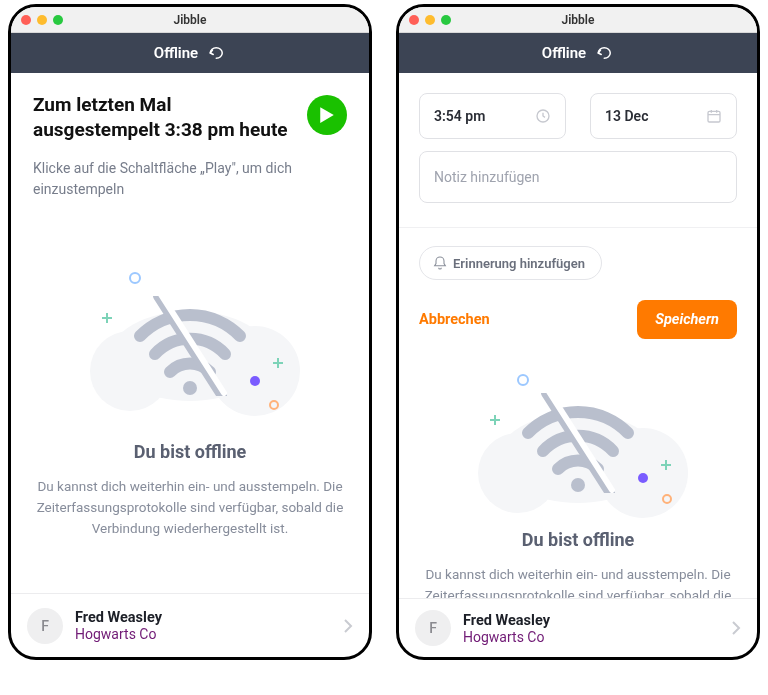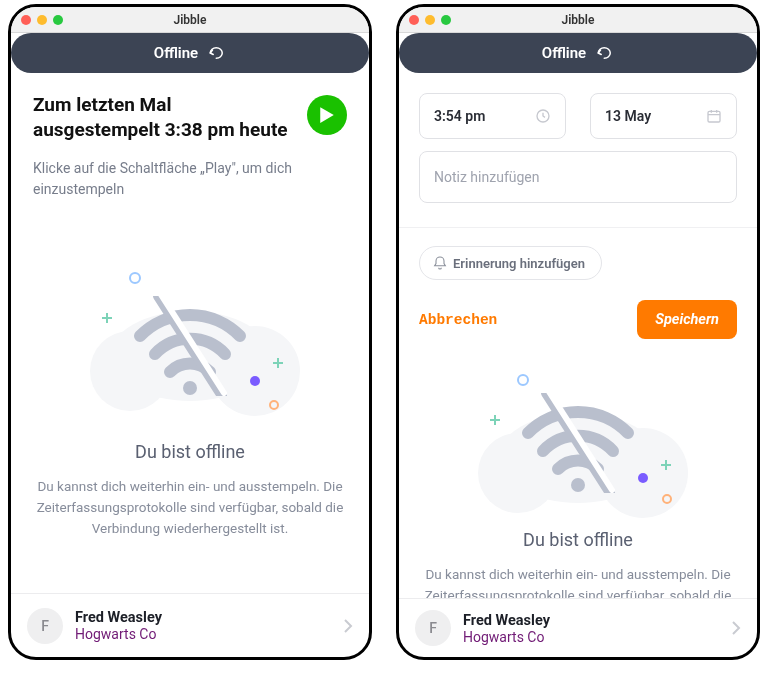--- a/index.html
+++ b/index.html
@@ -51,21 +51,20 @@
   .topbar {
     height: 40px;
     background: #3c4454;
     color: #fff;
     display: flex;
     align-items: center;
     justify-content: center;
     font-size: 15px;
     font-weight: 600;
     gap: 10px;
-    border-radius: 20px;
   }
   .undo-icon {
     width: 18px; height: 14px;
     stroke: #fff;
     fill: none;
     stroke-width: 2;
   }
   .content {
     flex: 1;
     overflow: hidden;
@@ -130,21 +129,21 @@
     border-radius:50%;
   }
   .wifi-svg {
     position: relative;
     width: 120px;
     height: 100px;
   }
   .deco { position:absolute; }
   .offline-title {
     font-size: 18px;
-    font-weight: 400;
+    font-weight: 700;
     color: #5a6071;
     margin: 10px 0 14px 0;
   }
   .offline-desc {
     font-size: 13.5px;
     color: #878d9b;
     line-height: 1.55;
     max-width: 310px;
   }
   .footer {
@@ -207,21 +206,21 @@
     border:1px solid #e4e5e9; border-radius:18px;
     height:34px; padding:0 16px 0 12px;
     font-size:13px; font-weight:600; color:#6a6f7c;
     margin-bottom: 20px;
   }
   .reminder-pill svg { stroke:#8a8f9a; fill:none; stroke-width:1.6; }
   .actions {
     display:flex; justify-content:space-between; align-items:center;
     margin-bottom: 16px;
   }
-  .cancel-link { color:#ff7a00; font-size:14.5px; font-weight:700;font-family:Liberation Mono, monospace; }
+  .cancel-link { color:#ff7a00; font-size:14.5px; font-weight:700; }
   .save-btn {
     background:#ff7a00; color:#fff; font-weight:700;
     border-radius:8px; padding: 11px 18px; font-size:14.5px;font-style:italic;
   }
   .right-illustration {
     flex:1;
     display:flex; flex-direction:column; align-items:center;
     padding-top: 18px;
     text-align:center;
   }
@@ -337,21 +336,21 @@
     <div class="form-area">
       <div class="row2">
         <div class="field">
           <span>3:54 pm</span>
           <svg class="end-icon" width="16" height="16" viewBox="0 0 24 24">
               <circle cx="12" cy="12" r="9" fill="none" stroke="currentColor" stroke-width="2"></circle>
               <path d="M12 7v5l3 2" fill="none" stroke="currentColor" stroke-width="2"></path>
             </svg>
         </div>
         <div class="field">
-          <span>13 May</span>
+          <span>13 Dec</span>
           <svg class="end-icon" width="16" height="16" viewBox="0 0 24 24">
               <rect x="3" y="5" width="18" height="16" rx="2" fill="none" stroke="currentColor" stroke-width="2"></rect>
               <path d="M3 10h18M8 3v4M16 3v4" fill="none" stroke="currentColor" stroke-width="2"></path>
             </svg>
         </div>
       </div>
 
       <div class="note-field">
         <span>Notiz hinzufügen</span>
       </div>

